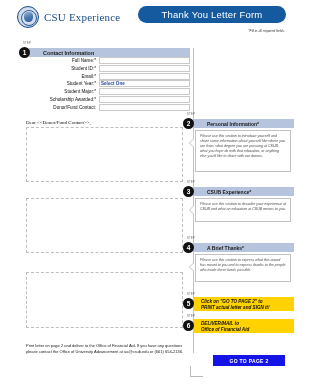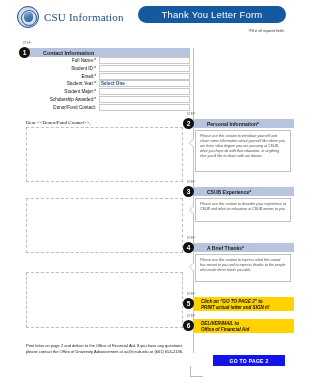--- a/index.html
+++ b/index.html
@@ -86,21 +86,21 @@
         border-left:0.6px solid #b9b9b9;border-bottom:0.6px solid #b9b9b9;}
 </style>
 </head>
 <body>
 
 <div class="page">
 
   <div class="header">
     <div class="logo-wrap">
       <div class="seal"></div>
-      <div class="wordmark">CSU Information</div>
+      <div class="wordmark">CSU Experience</div>
     </div>
     <div class="pill">Thank You Letter Form</div>
     <div class="req-note">*Fill in all required fields.</div>
   </div>
 
   <div class="spine" style="top:48px;height:305px;"></div>
 
   <div class="steplabel" style="left:23px;top:41.5px;">STEP</div>
   <div class="circle" style="left:19px;top:47px;">1</div>
   <div class="bar" style="left:29px;top:48px;width:161px;">Contact Information</div>

